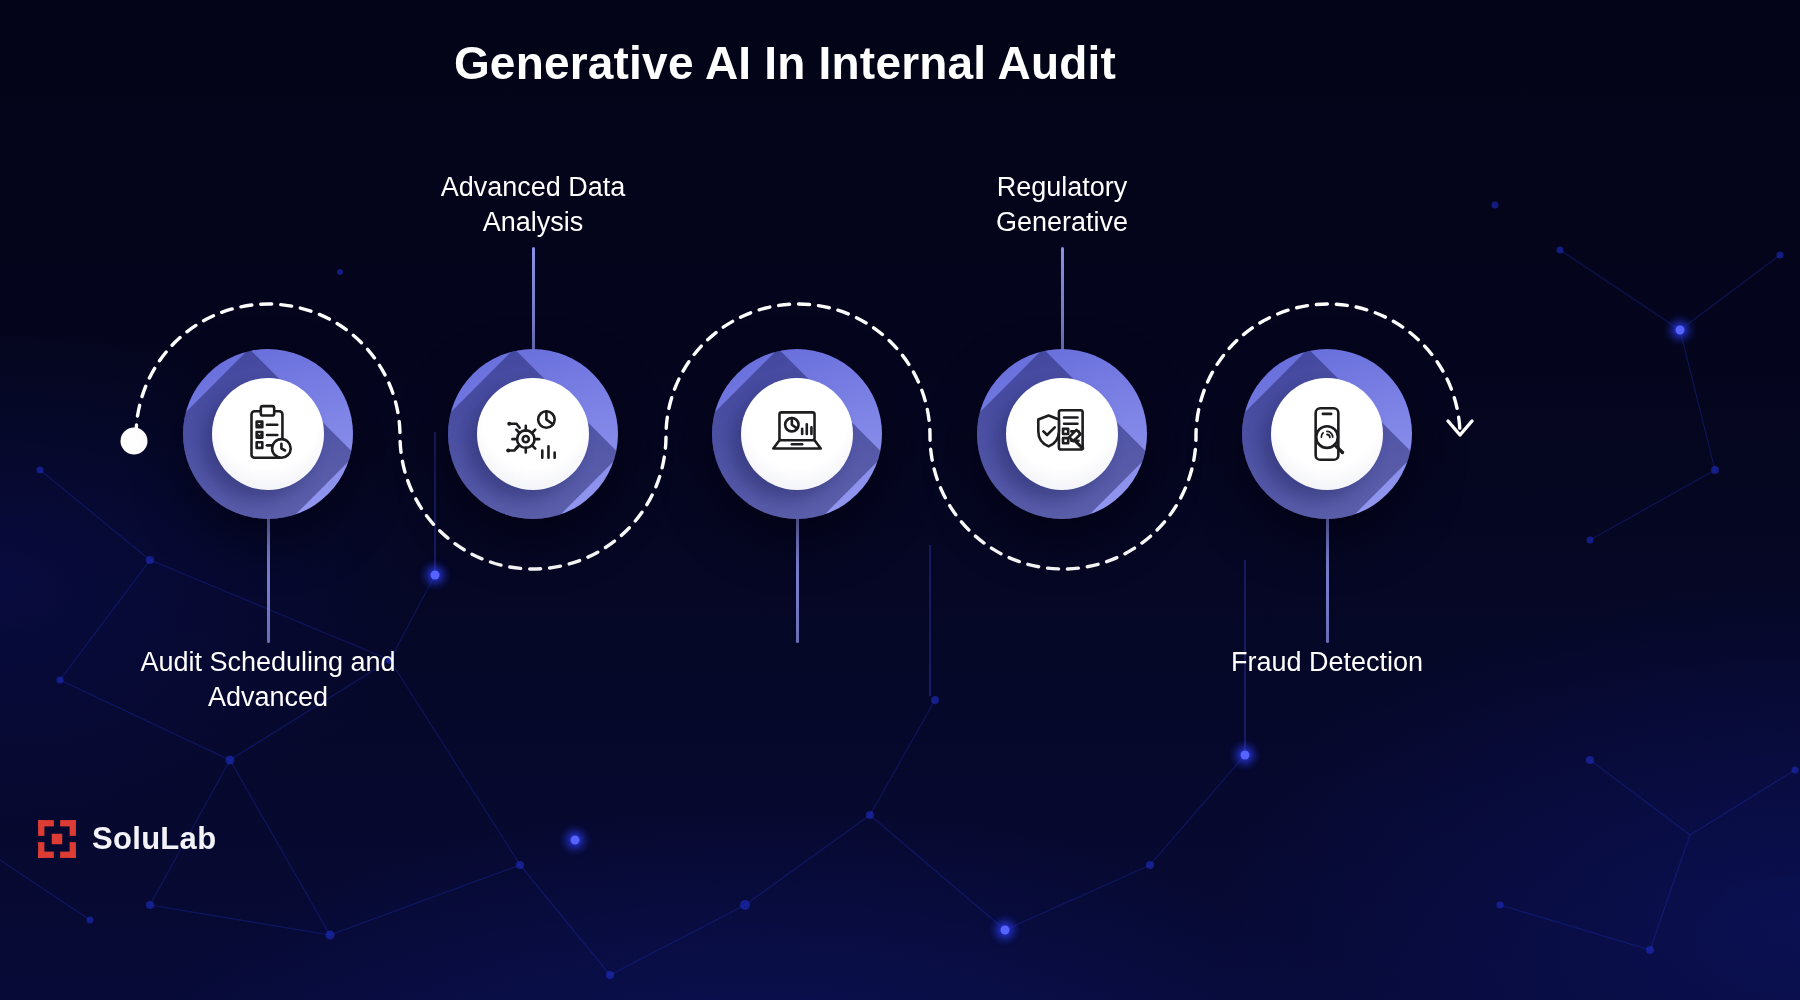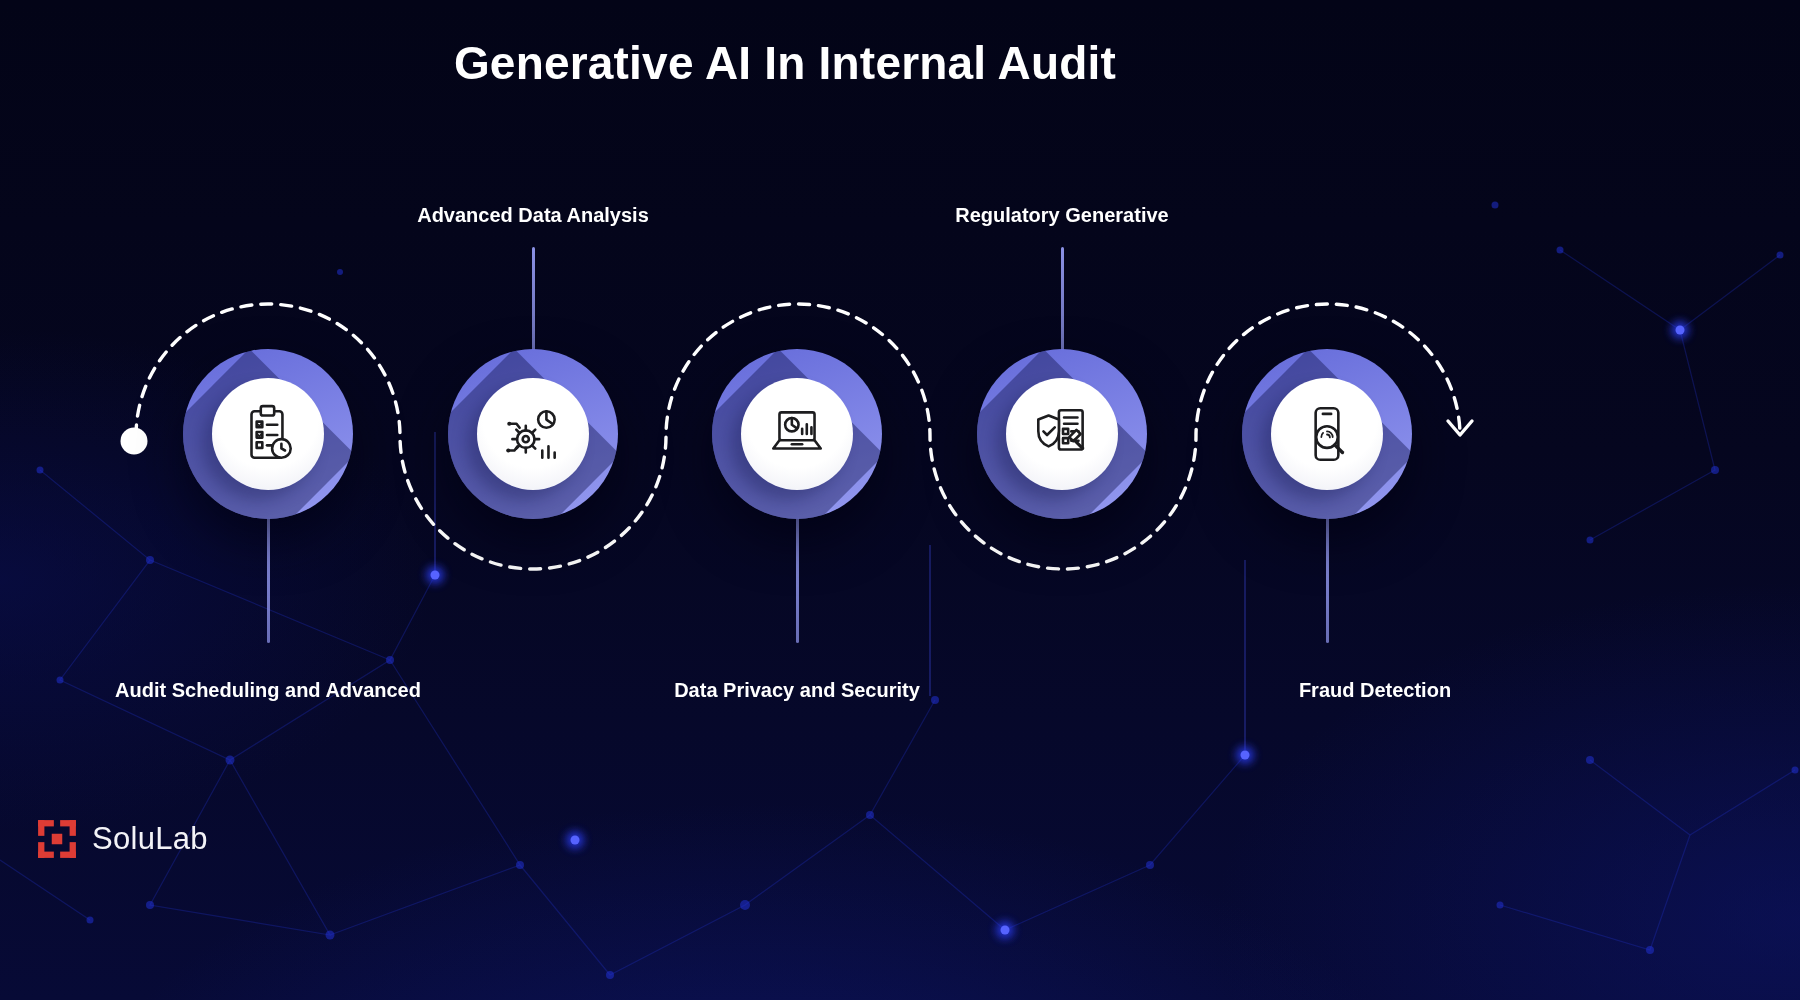--- a/index.html
+++ b/index.html
@@ -74,42 +74,41 @@
   .connector.c1 { left: 267px;  top: 515px; height: 128px; }
   .connector.c2 { left: 532px;  top: 247px; height: 106px; }
   .connector.c3 { left: 796px;  top: 515px; height: 128px; }
   .connector.c4 { left: 1061px; top: 247px; height: 106px; }
   .connector.c5 { left: 1326px; top: 515px; height: 128px; }
 
   .step-label {
     position: absolute;
     text-align: center;
     color: #ffffff;
-    font-size: 20px;
+    font-size: 27px;
     line-height: 1.3;
-    font-weight: 700;
+    font-weight: 400;
     z-index: 2;
-    margin-top: 32px;
   }
   .step-label.l1 { left: 103px;  top: 645px; width: 330px; }
   .step-label.l2 { left: 403px;  top: 170px; width: 260px; }
   .step-label.l3 { left: 652px;  top: 645px; width: 290px; }
   .step-label.l4 { left: 932px;  top: 170px; width: 260px; }
-  .step-label.l5 { left: 1195px; top: 645px; width: 360px; }
+  .step-label.l5 { left: 1147px; top: 645px; width: 360px; }
 
   .brand {
     position: absolute;
     left: 36px; top: 818px;
     display: flex; align-items: center; gap: 14px;
     z-index: 2;
   }
   .brand-name {
     color: #f3f3f7;
     font-size: 31px;
-    font-weight: 400;
+    font-weight: 700;
     letter-spacing: 0.3px;
   }
 
   .icon-svg path, .icon-svg rect, .icon-svg circle { vector-effect: non-scaling-stroke; }
 </style>
 </head>
 <body>
 
 <div class="canvas">
 
@@ -236,21 +235,20 @@
         <rect x="15" y="11" width="34" height="27" rx="2"></rect>
         <circle cx="27" cy="23" r="6.5"></circle>
         <path d="M27 23 V16.5 M27 23 L32 26.5"></path>
         <path d="M37 32 V27 M41.5 32 V22.5 M46 32 V25.5"></path>
         <path d="M15 38 L9 46 H55 L49 38"></path>
         <path d="M27 42 H37"></path>
       </svg>
     </div>
   </div>
   <div class="connector c3"></div>
-  <div class="step-label l3">Data Privacy and Security</div>
 
   <div class="ring p4">
     <div class="disc">
       <svg class="icon-svg" width="66" height="66" viewBox="0 0 64 64" fill="none" stroke="#1d1d1f" stroke-width="2.6" stroke-linecap="round" stroke-linejoin="round">
         <rect x="29" y="9" width="23" height="38" rx="2"></rect>
         <path d="M34 16 H47 M34 22 H47"></path>
         <rect x="33" y="27" width="5" height="5"></rect>
           <path d="M41 29.5 H48"></path>
         <rect x="33" y="36" width="5" height="5"></rect>
           <path d="M41 38.5 H48"></path>

